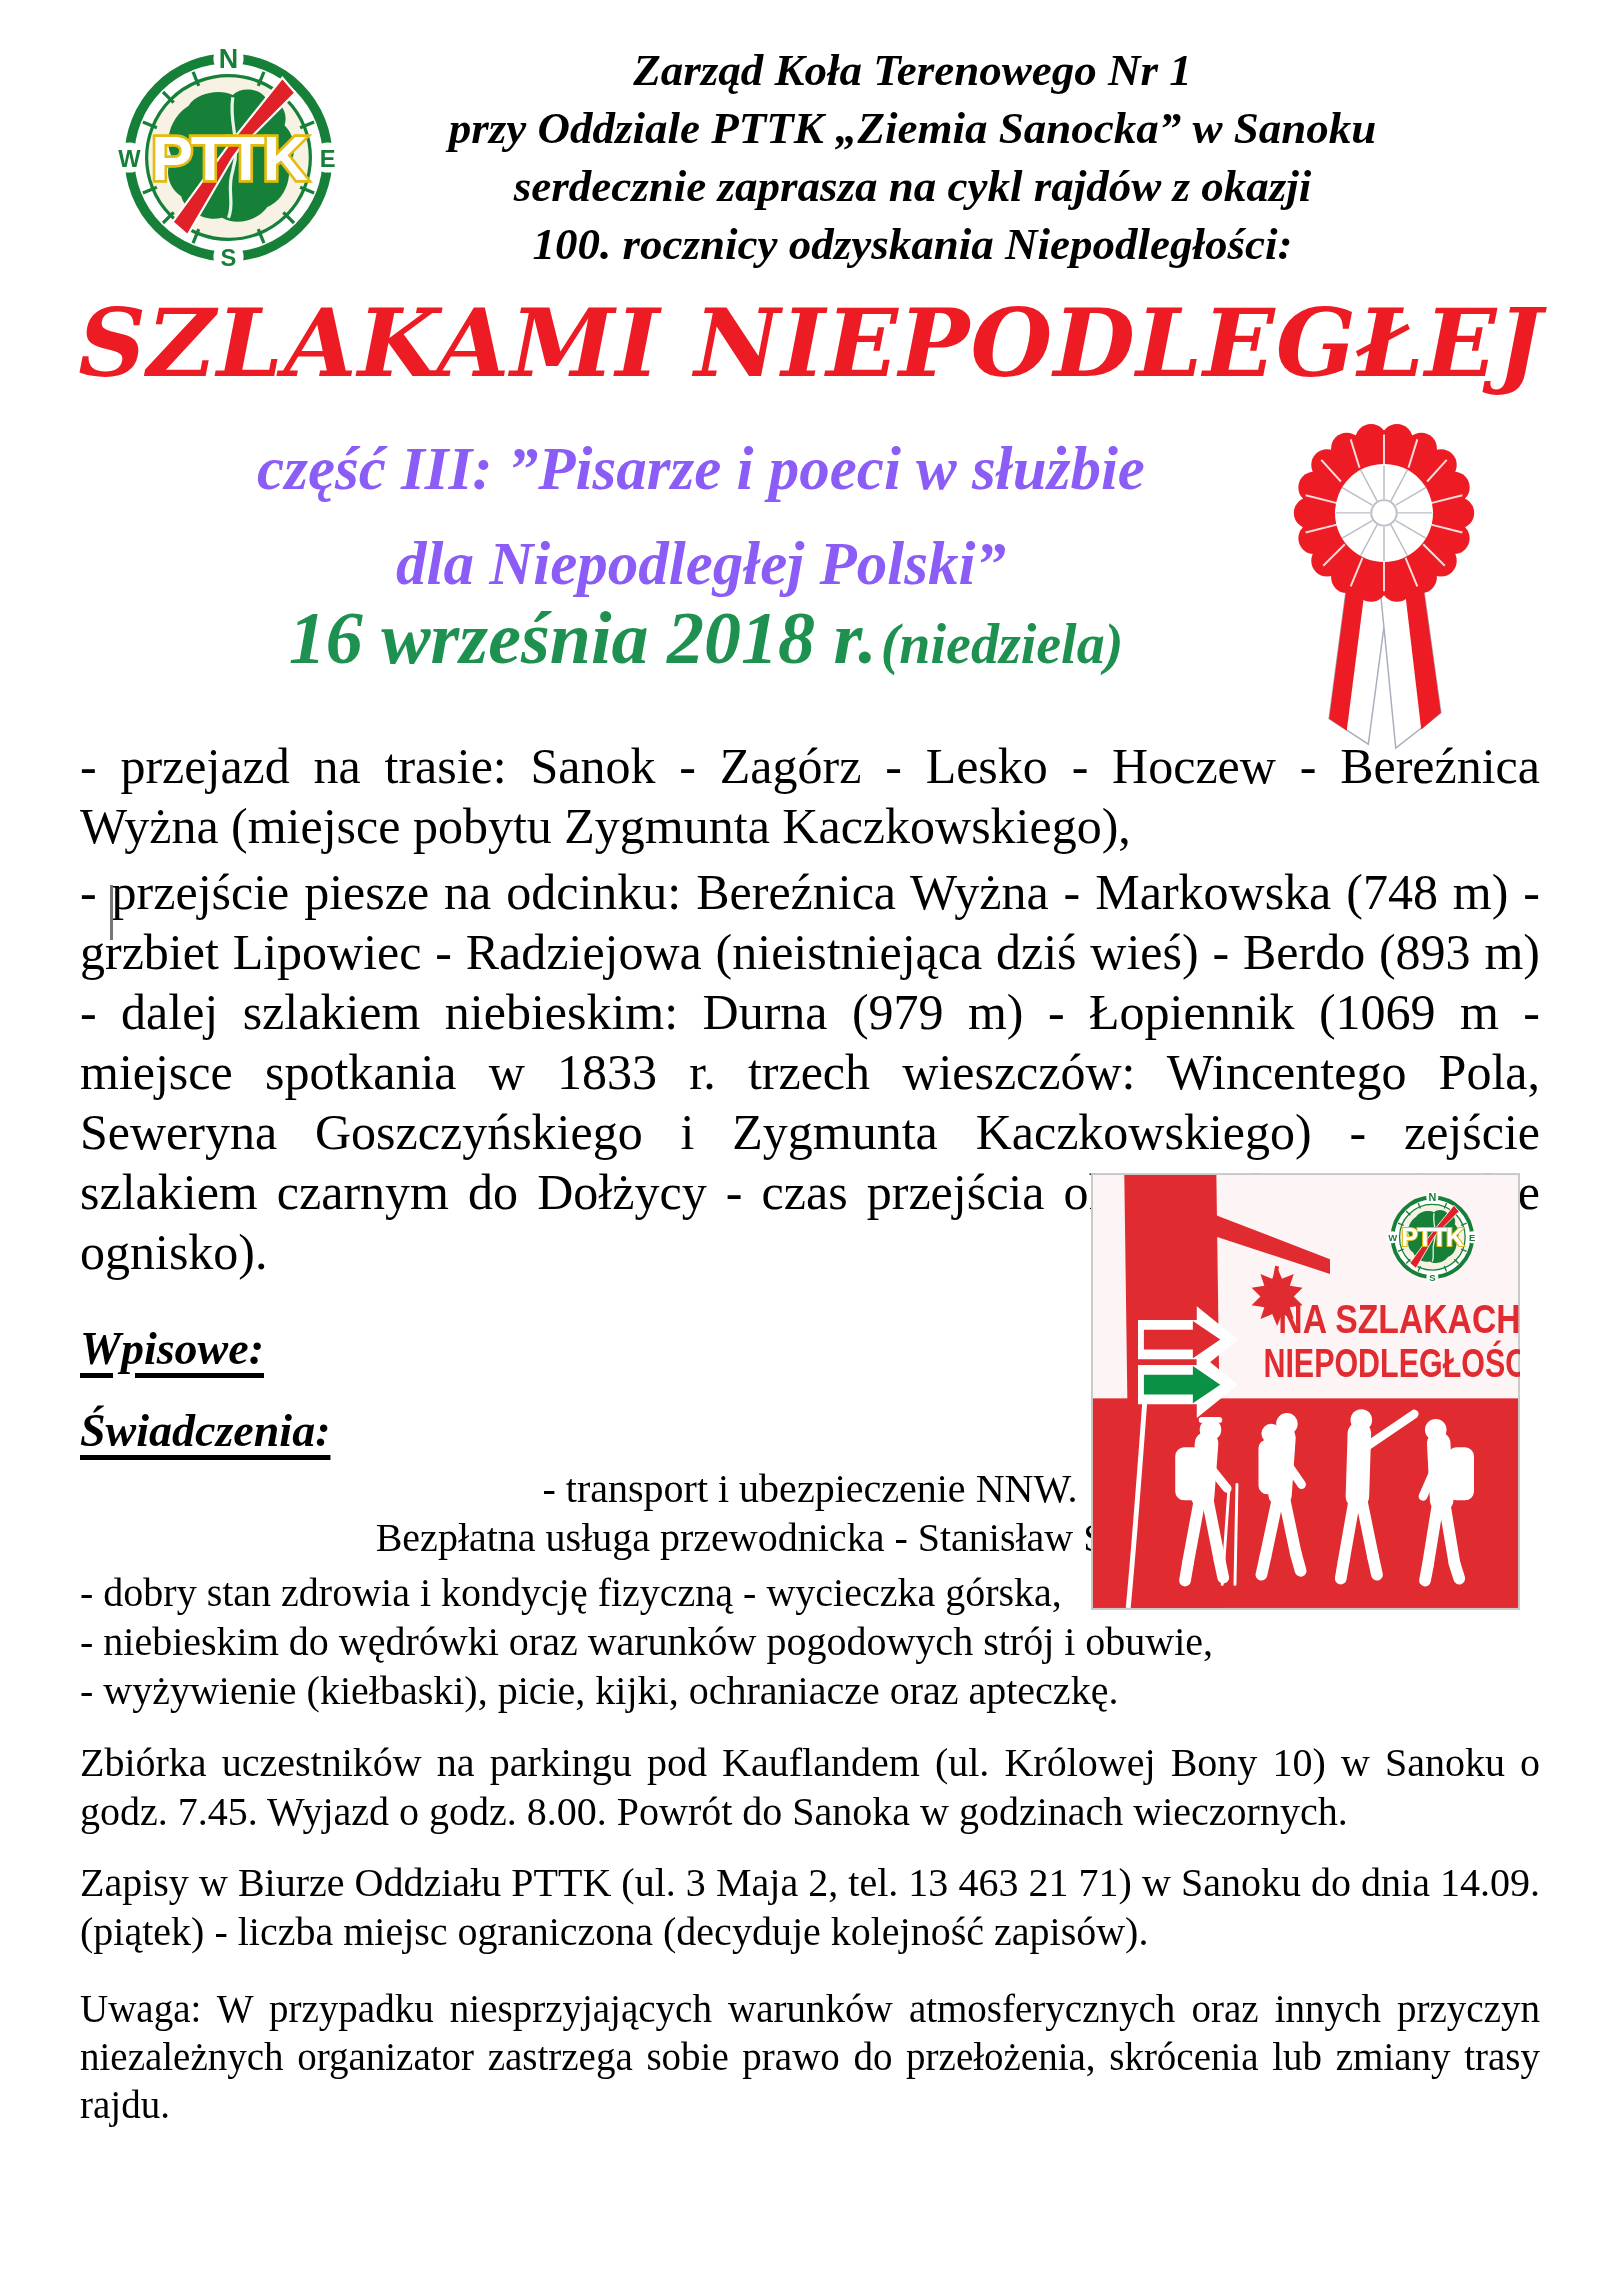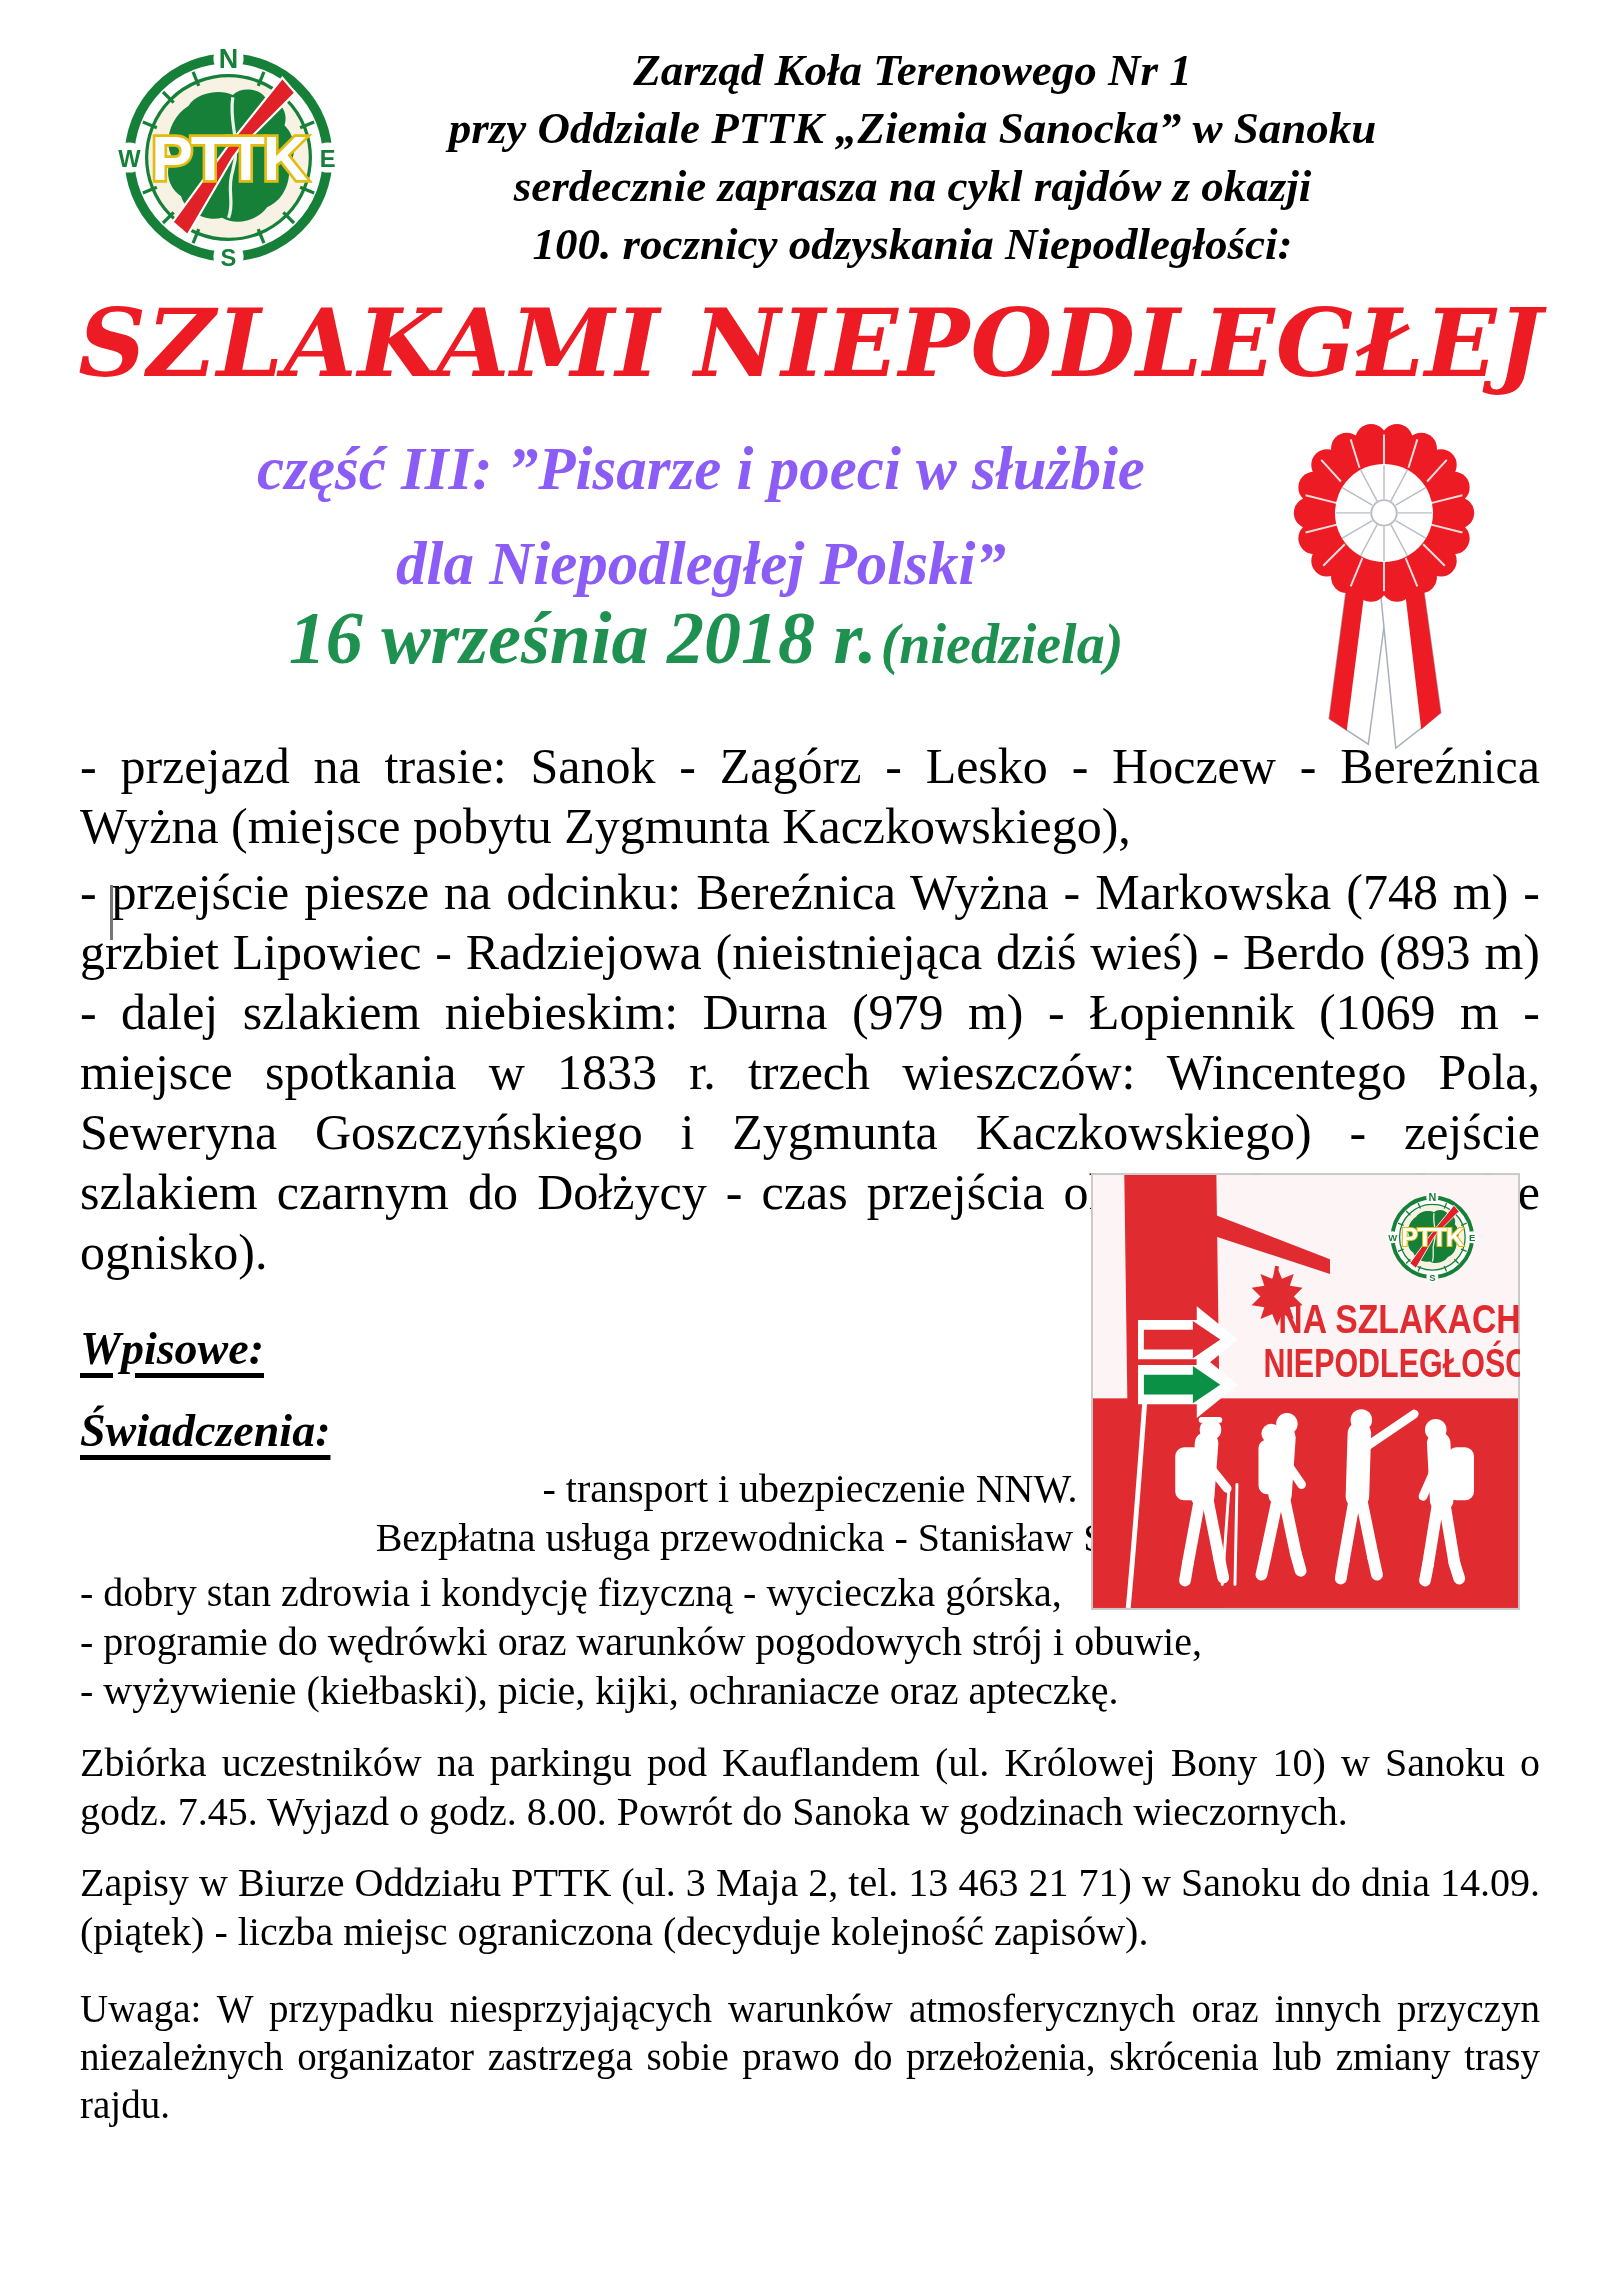--- a/index.html
+++ b/index.html
@@ -197,21 +197,21 @@
     <h2 class="sec-heading mt40">Wpisowe:</h2>
 
     <h2 class="sec-heading mt28">Świadczenia:</h2>
     <div class="benefit-block">
       <div class="plain-line">- transport i ubezpieczenie NNW.</div>
       <div class="plain-line">Bezpłatna usługa przewodnicka - Stanisław Sieradzki.</div>
     </div>
 
     <div class="req-block">
       <div class="plain-line">- dobry stan zdrowia i kondycję fizyczną - wycieczka górska,</div>
-      <div class="plain-line">- programie do wędrówki oraz warunków pogodowych strój i obuwie,</div>
+      <div class="plain-line">- niebieskim do wędrówki oraz warunków pogodowych strój i obuwie,</div>
       <div class="plain-line">- wyżywienie (kiełbaski), picie, kijki, ochraniacze oraz apteczkę.</div>
     </div>
 
     <p class="note-p note-meeting">Zbiórka uczestników na parkingu pod Kauflandem (ul. Królowej Bony 10) w Sanoku o godz. 7.45. Wyjazd o godz. 8.00. Powrót do Sanoka w godzinach wieczornych.</p>
     <p class="note-p note-signup">Zapisy w Biurze Oddziału PTTK (ul. 3 Maja 2, tel. 13 463 21 71) w Sanoku do dnia 14.09. (piątek) - liczba miejsc ograniczona (decyduje kolejność zapisów).</p>
     <p class="note-p note-warning">Uwaga: W przypadku niesprzyjających warunków atmosferycznych oraz innych przyczyn niezależnych organizator zastrzega sobie prawo do przełożenia, skrócenia lub zmiany trasy rajdu.</p>
   </div>
 
   <div class="cursor-artifact"></div>
 

